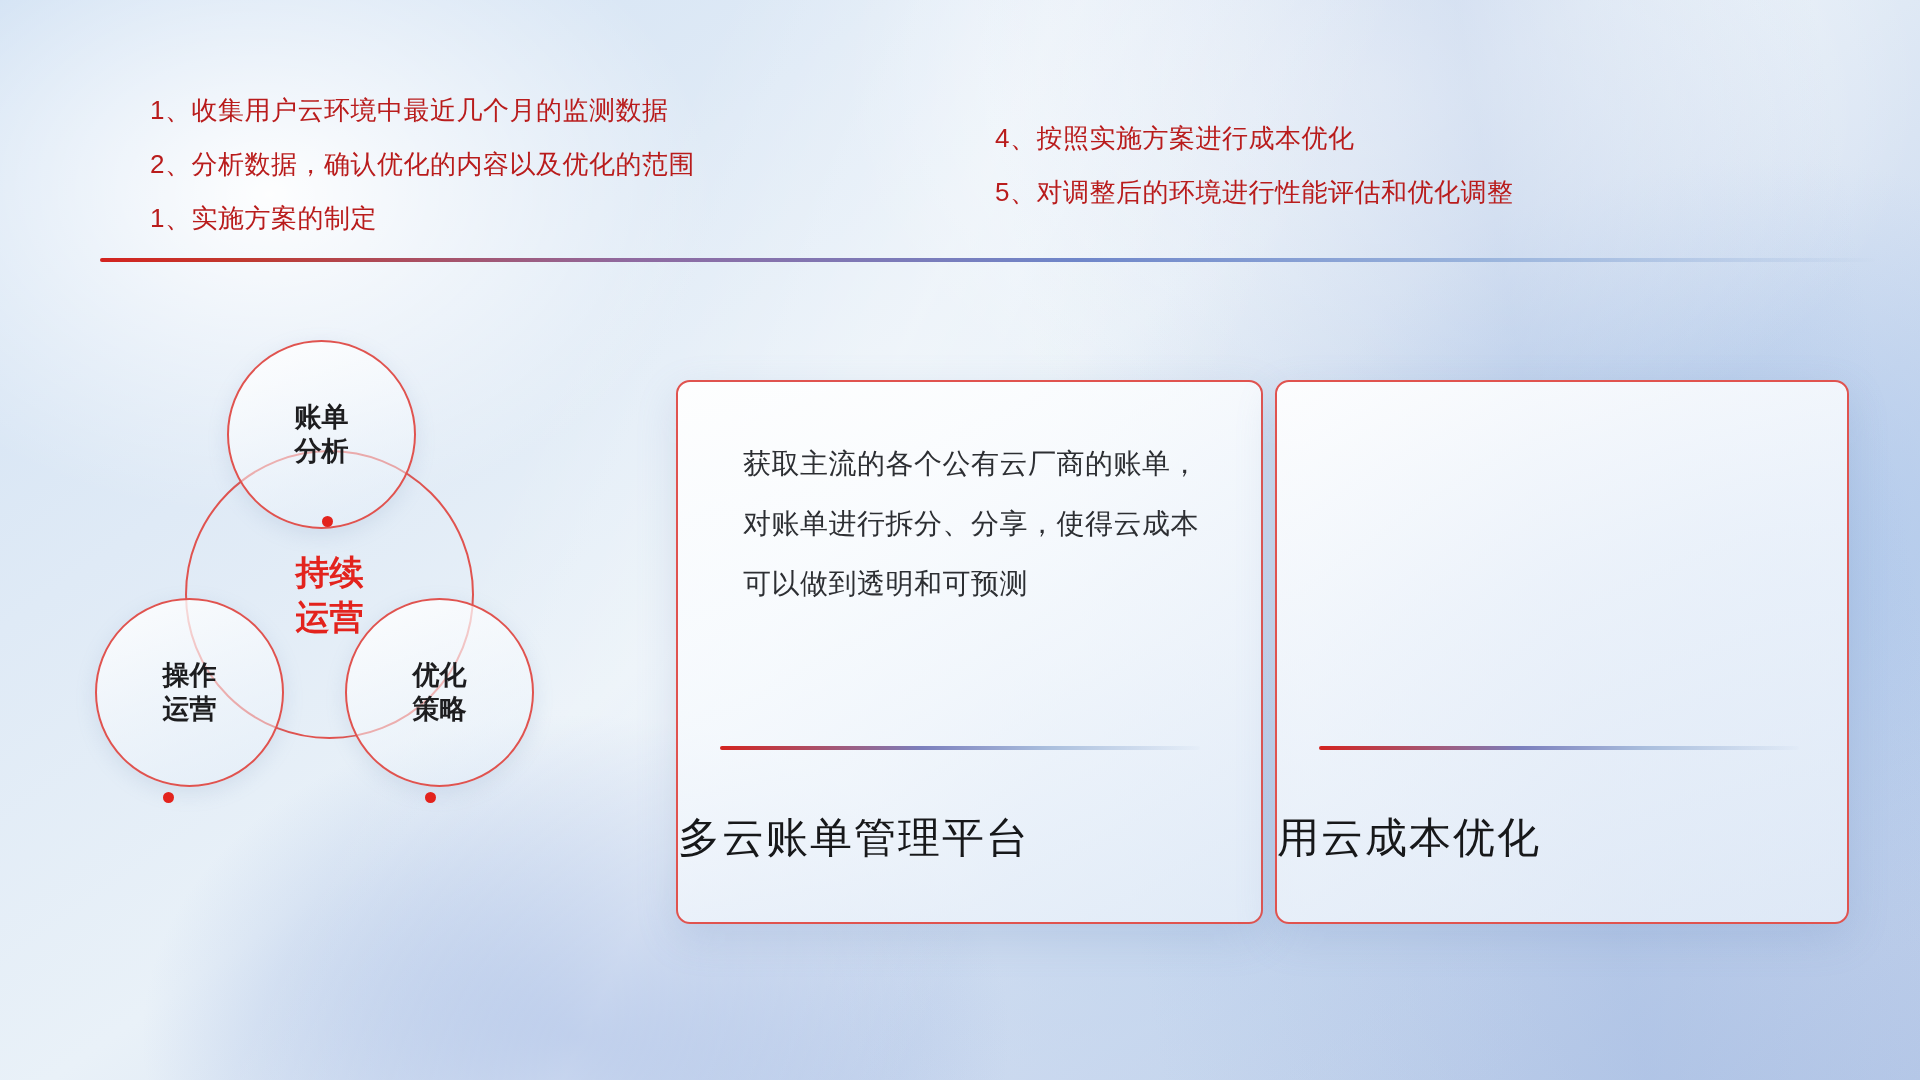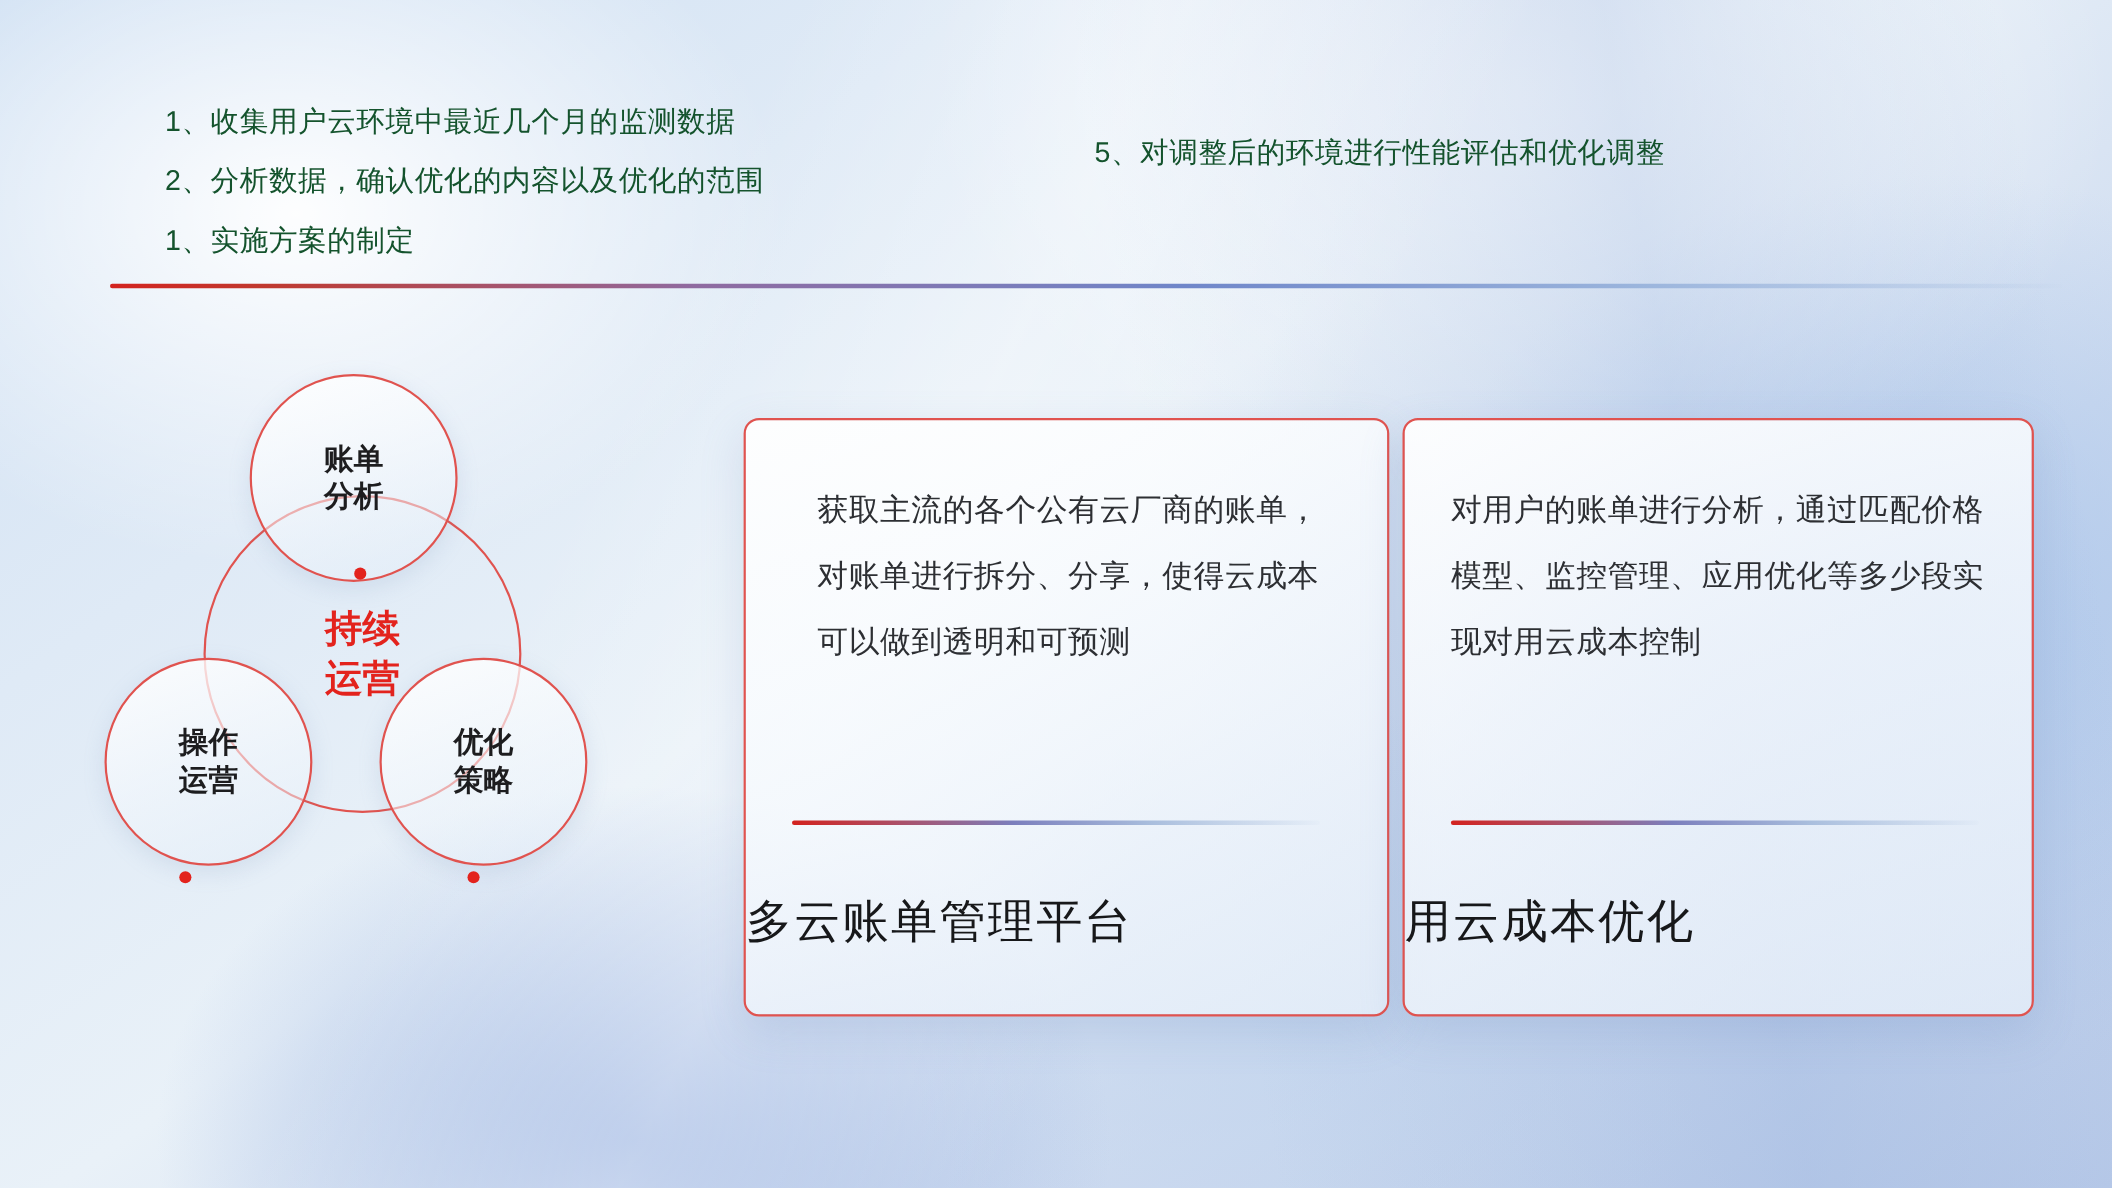--- a/index.html
+++ b/index.html
@@ -32,21 +32,21 @@
     inset: 0;
     background:
       linear-gradient(115deg, rgba(255,255,255,0.0) 30%, rgba(255,255,255,0.35) 44%, rgba(255,255,255,0.0) 58%),
       linear-gradient(80deg, rgba(176,200,232,0.0) 55%, rgba(146,174,220,0.30) 78%, rgba(176,200,232,0.0) 95%);
     pointer-events: none;
   }
 
   
   .steps {
     position: absolute;
-    color: #14532d;
+    color: #b91c1c;
     font-size: 26px;
     line-height: 1.0;
   }
   .steps .step {
     margin-bottom: 28px;
     white-space: nowrap;
     letter-spacing: 0.5px;
   }
   #steps-left  { left: 150px; top: 97px; }
   #steps-right { left: 995px; top: 125px; }
@@ -159,20 +159,21 @@
 <div id="bg"></div>
 <div id="bg-sheen"></div>
 
 <div class="steps" id="steps-left">
   <div class="step">1、收集用户云环境中最近几个月的监测数据</div>
   <div class="step">2、分析数据，确认优化的内容以及优化的范围</div>
   <div class="step">1、实施方案的制定</div>
 </div>
 
 <div class="steps" id="steps-right">
+  <div class="step">4、按照实施方案进行成本优化</div>
   <div class="step">5、对调整后的环境进行性能评估和优化调整</div>
 </div>
 
 <div id="divider"></div>
 
 <div id="venn">
   <div class="vcircle" id="circle-main">
     <div class="label">
       <div>持续</div>
       <div>运营</div>
@@ -205,16 +206,15 @@
   <div class="vdot" id="dot-right"></div>
 </div>
 
 <div class="card" id="card-1">
   <div class="card-body">获取主流的各个公有云厂商的账单，对账单进行拆分、分享，使得云成本可以做到透明和可预测</div>
   <div class="card-rule"></div>
   <div class="card-title">多云账单管理平台</div>
 </div>
 
 <div class="card" id="card-2">
-  <div class="card-body">对用户的账单进行分析，通过匹配价格模型、监控管理、应用优化等多少段实现对用云成本控制</div>
   <div class="card-rule"></div>
   <div class="card-title">用云成本优化</div>
 </div>
 
 </body></html>

